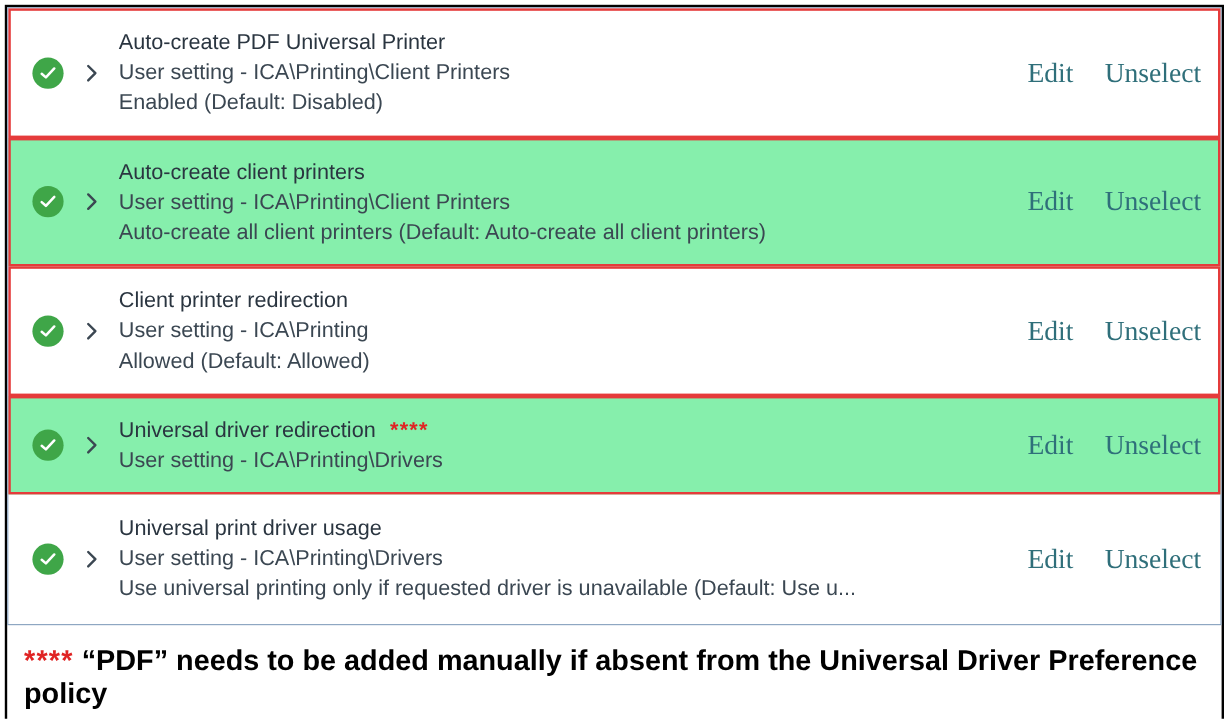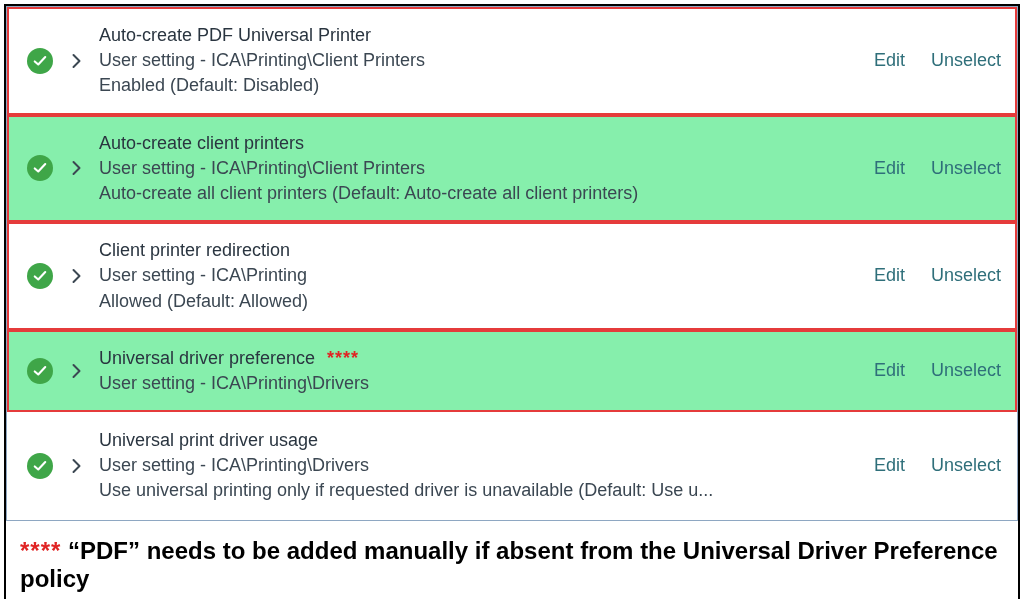--- a/index.html
+++ b/index.html
@@ -95,22 +95,23 @@
     }
     .actions {
       display: flex;
       align-items: center;
       gap: 26px;
       flex-shrink: 0;
       padding-right: 4px;
     }
     .action-link {
       color: #2f6f7a;
-      font-size: 18px;
+      font-size: 23px;
       cursor: pointer;
+      font-family: Liberation Serif, serif;
     }
     .footnote {
       padding: 16px 14px 4px 14px;
       font-size: 24px;
       color: #000;
       font-weight: 600;
     }
     .footnote .stars {
       color: #e02424;
       font-weight: 700;
@@ -197,21 +198,21 @@
             <path d="M2 8.5 L6 12 L14 3.5" stroke="#fff" stroke-width="2.4" fill="none" stroke-linecap="round" stroke-linejoin="round"></path>
           </svg>
         </div>
         <div class="chev">
           <svg viewBox="0 0 10 16">
             <path d="M2 2 L8 8 L2 14" stroke="#3b4752" stroke-width="2" fill="none" stroke-linecap="round" stroke-linejoin="round"></path>
           </svg>
         </div>
         <div class="content">
           <div class="title-line">
-            <span class="title">Universal driver preference</span>
+            <span class="title">Universal driver redirection</span>
             <span class="asterisks">****</span>
           </div>
           <div class="path">User setting - ICA\Printing\Drivers</div>
         </div>
         <div class="actions">
           <span class="action-link">Edit</span>
           <span class="action-link">Unselect</span>
         </div>
       </div>
       <div class="row noborder">

